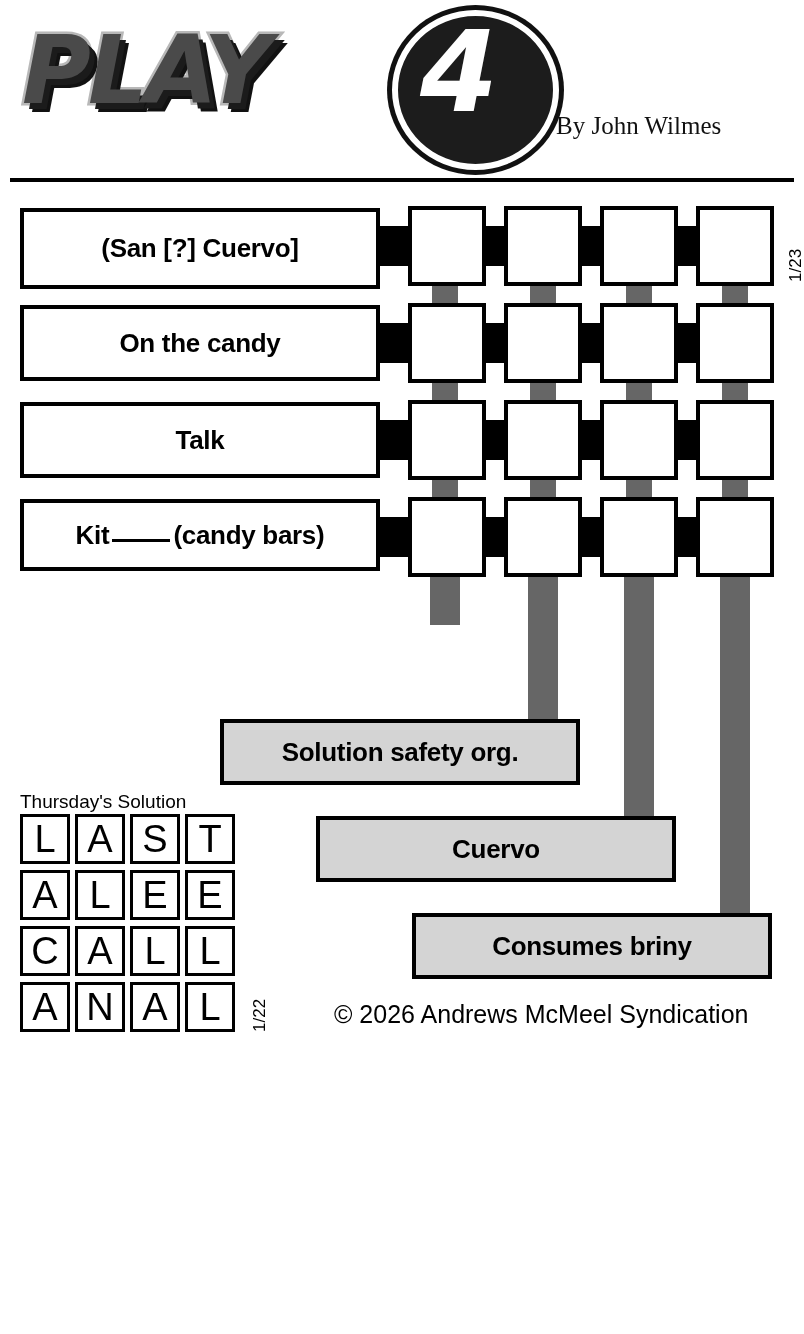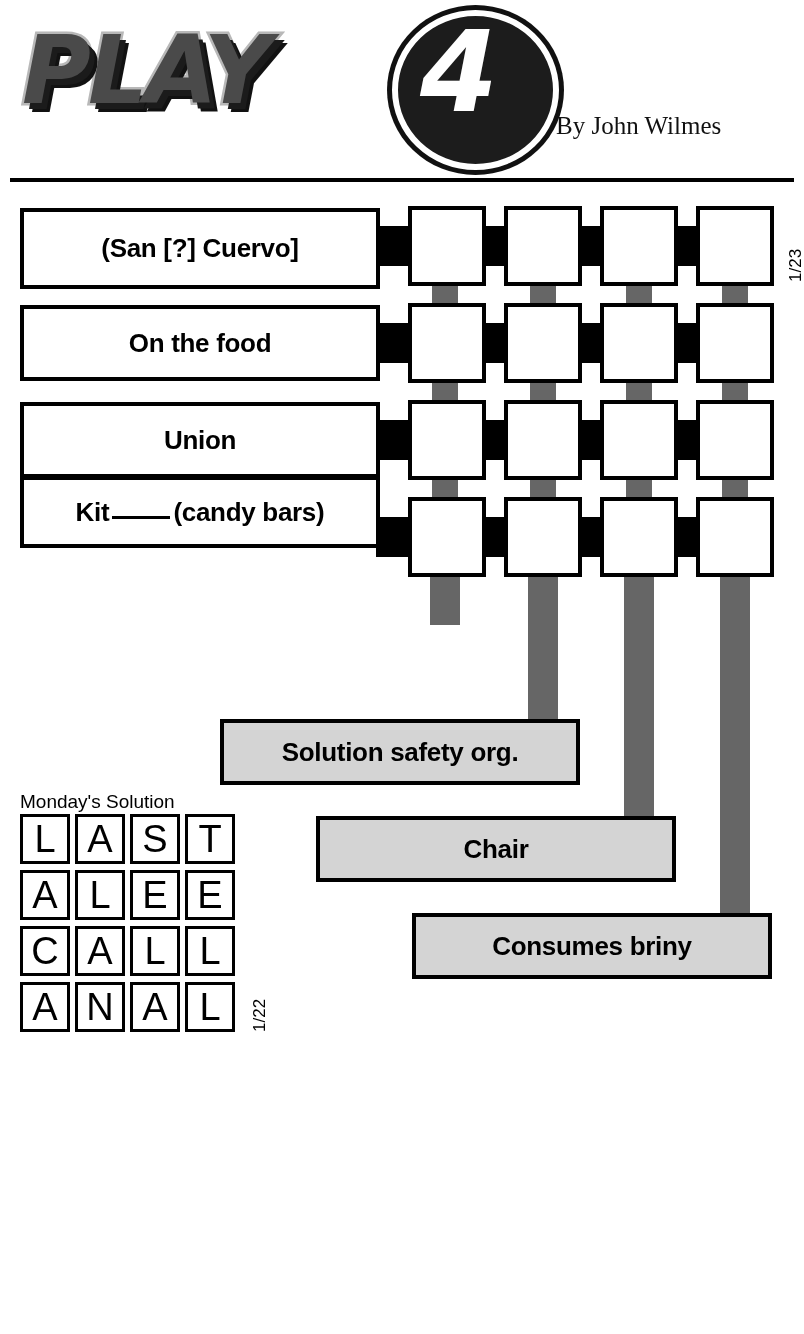--- a/index.html
+++ b/index.html
@@ -184,26 +184,26 @@
 </div>
 
 <div id="puzzle">
 
   <div class="datemark" style="left:786px; top:282px;">1/23</div>
 
   <div class="clue-box" style="left:20px; top:208px; width:360px; height:81px;">
     <span class="clue-text">(San [?] Cuervo]</span>
   </div>
   <div class="clue-box" style="left:20px; top:305px; width:360px; height:76px;">
-    <span class="clue-text">On the food</span>
+    <span class="clue-text">On the candy</span>
   </div>
   <div class="clue-box" style="left:20px; top:402px; width:360px; height:76px;">
-    <span class="clue-text">Union</span>
-  </div>
-  <div class="clue-box" style="left:20px; top:476px; width:360px; height:72px;">
+    <span class="clue-text">Talk</span>
+  </div>
+  <div class="clue-box" style="left:20px; top:499px; width:360px; height:72px;">
     <span class="clue-text"><span>Kit</span><span class="blank"></span><span>(candy bars)</span></span>
   </div>
 
   <div class="hbar" style="left:376px; top:226px; width:40px; height:40px;"></div>
   <div class="hbar" style="left:478px; top:226px; width:40px; height:40px;"></div>
   <div class="hbar" style="left:574px; top:226px; width:40px; height:40px;"></div>
   <div class="hbar" style="left:670px; top:226px; width:40px; height:40px;"></div>
 
   <div class="hbar" style="left:376px; top:323px; width:40px; height:40px;"></div>
   <div class="hbar" style="left:478px; top:323px; width:40px; height:40px;"></div>
@@ -257,27 +257,27 @@
 
   <div class="cell" style="left:408px; top:497px; width:78px; height:80px;"></div>
   <div class="cell" style="left:504px; top:497px; width:78px; height:80px;"></div>
   <div class="cell" style="left:600px; top:497px; width:78px; height:80px;"></div>
   <div class="cell" style="left:696px; top:497px; width:78px; height:80px;"></div>
 
   <div class="clue-box shaded" style="left:220px; top:719px; width:360px; height:66px;">
     <span class="clue-text">Solution safety org.</span>
   </div>
   <div class="clue-box shaded" style="left:316px; top:816px; width:360px; height:66px;">
-    <span class="clue-text">Chair</span>
+    <span class="clue-text">Cuervo</span>
   </div>
   <div class="clue-box shaded" style="left:412px; top:913px; width:360px; height:66px;">
     <span class="clue-text">Consumes briny</span>
   </div>
 
-  <div id="solution-label">Monday's Solution</div>
+  <div id="solution-label">Thursday's Solution</div>
 
   <div class="sol-cell" style="left:20px;  top:814px; width:50px; height:50px;">L</div>
   <div class="sol-cell" style="left:75px;  top:814px; width:50px; height:50px;">A</div>
   <div class="sol-cell" style="left:130px; top:814px; width:50px; height:50px;">S</div>
   <div class="sol-cell" style="left:185px; top:814px; width:50px; height:50px;">T</div>
 
   <div class="sol-cell" style="left:20px;  top:870px; width:50px; height:50px;">A</div>
   <div class="sol-cell" style="left:75px;  top:870px; width:50px; height:50px;">L</div>
   <div class="sol-cell" style="left:130px; top:870px; width:50px; height:50px;">E</div>
   <div class="sol-cell" style="left:185px; top:870px; width:50px; height:50px;">E</div>
@@ -287,13 +287,14 @@
   <div class="sol-cell" style="left:130px; top:926px; width:50px; height:50px;">L</div>
   <div class="sol-cell" style="left:185px; top:926px; width:50px; height:50px;">L</div>
 
   <div class="sol-cell" style="left:20px;  top:982px; width:50px; height:50px;">A</div>
   <div class="sol-cell" style="left:75px;  top:982px; width:50px; height:50px;">N</div>
   <div class="sol-cell" style="left:130px; top:982px; width:50px; height:50px;">A</div>
   <div class="sol-cell" style="left:185px; top:982px; width:50px; height:50px;">L</div>
 
   <div class="datemark" style="left:250px; top:1032px;">1/22</div>
 
+  <div id="copyright">© 2026 Andrews McMeel Syndication</div>
 </div>
 
 </body></html>

